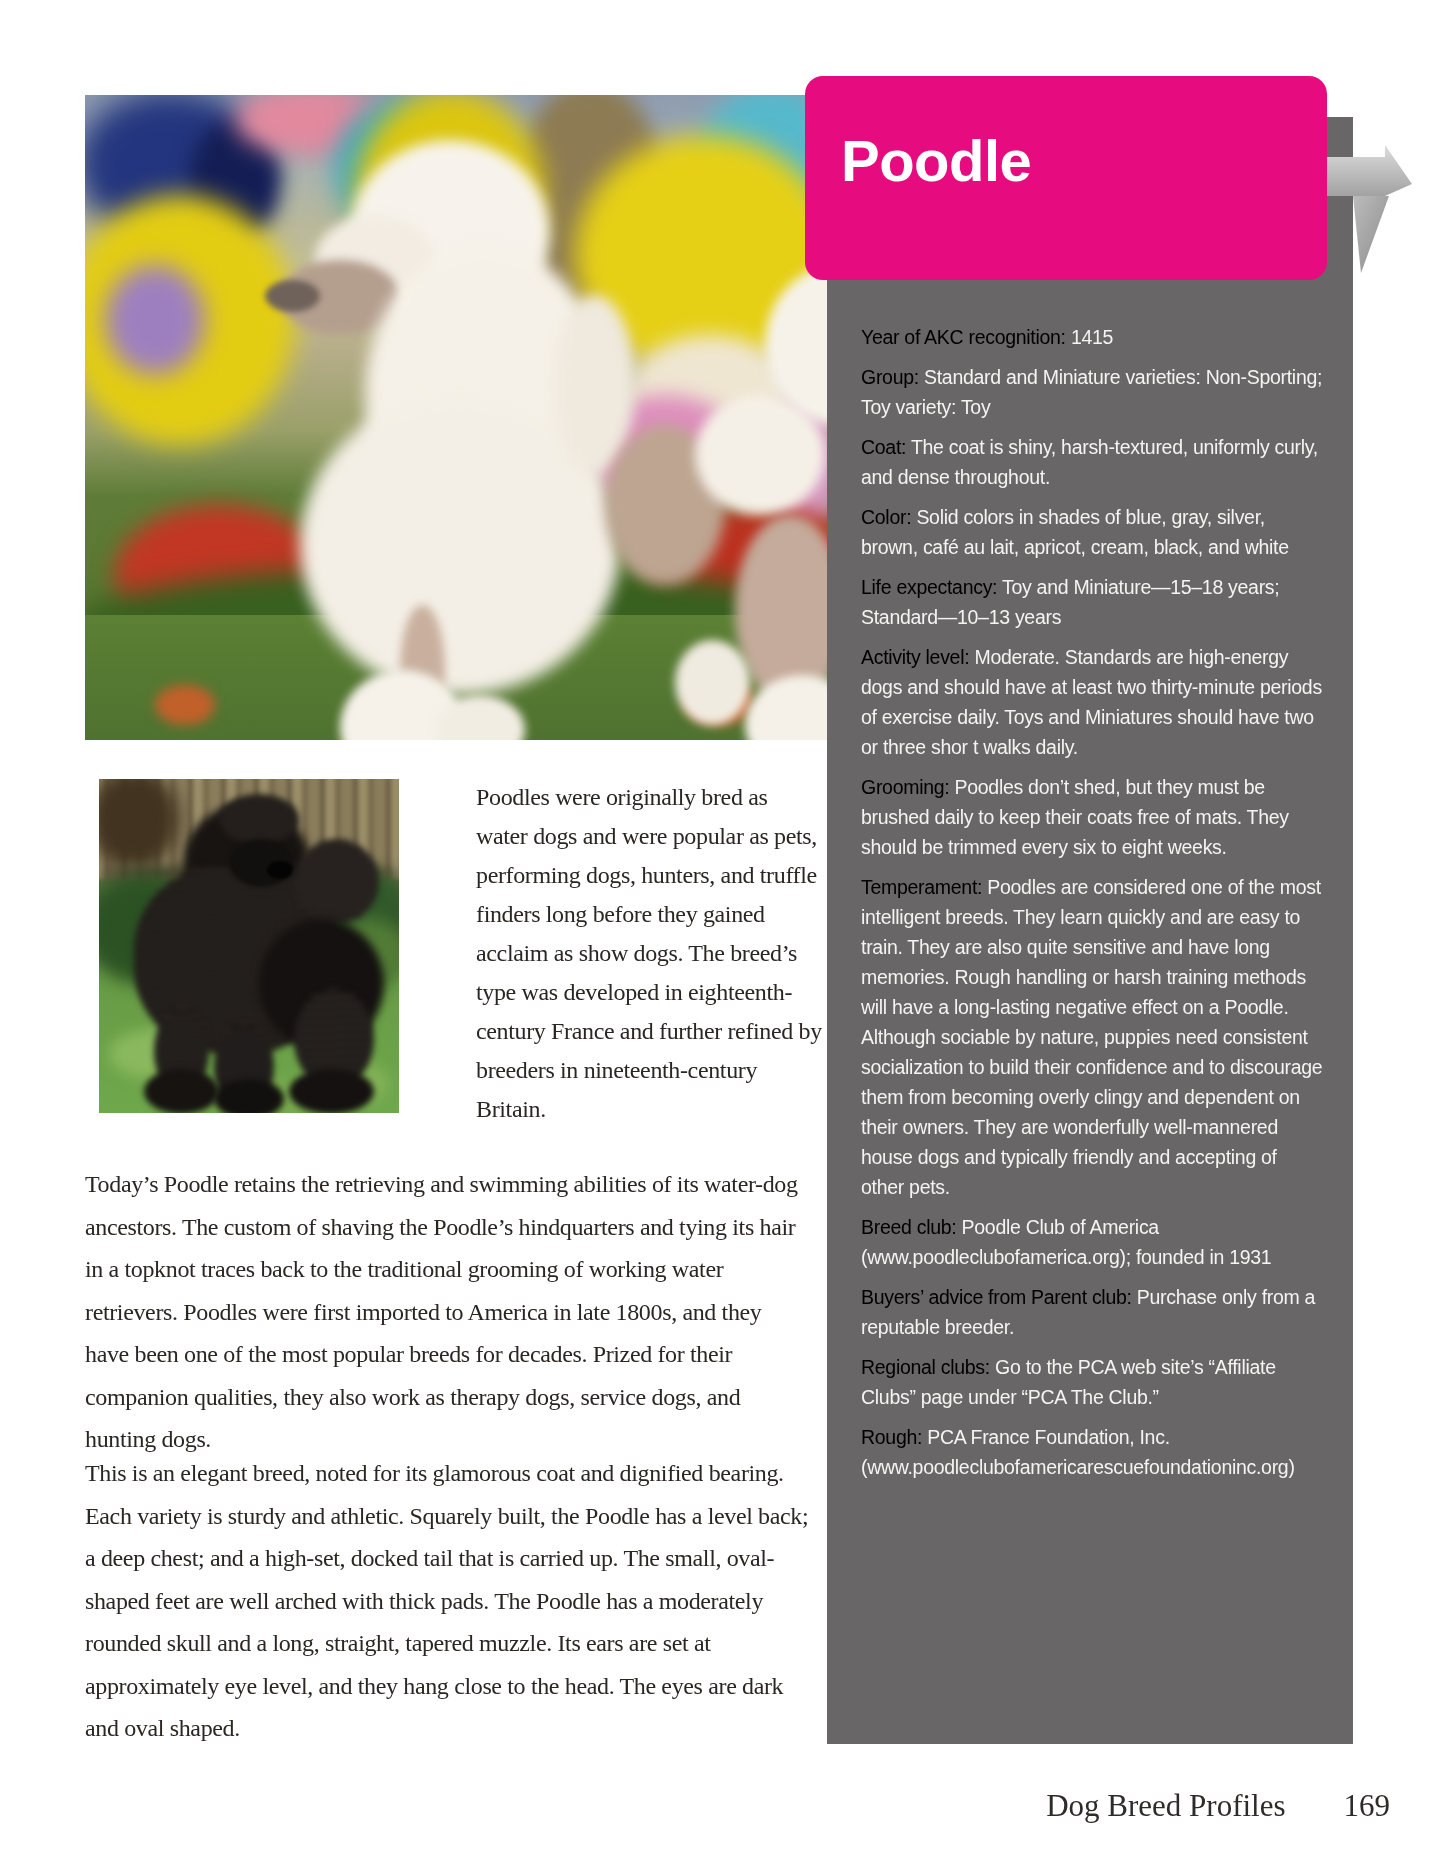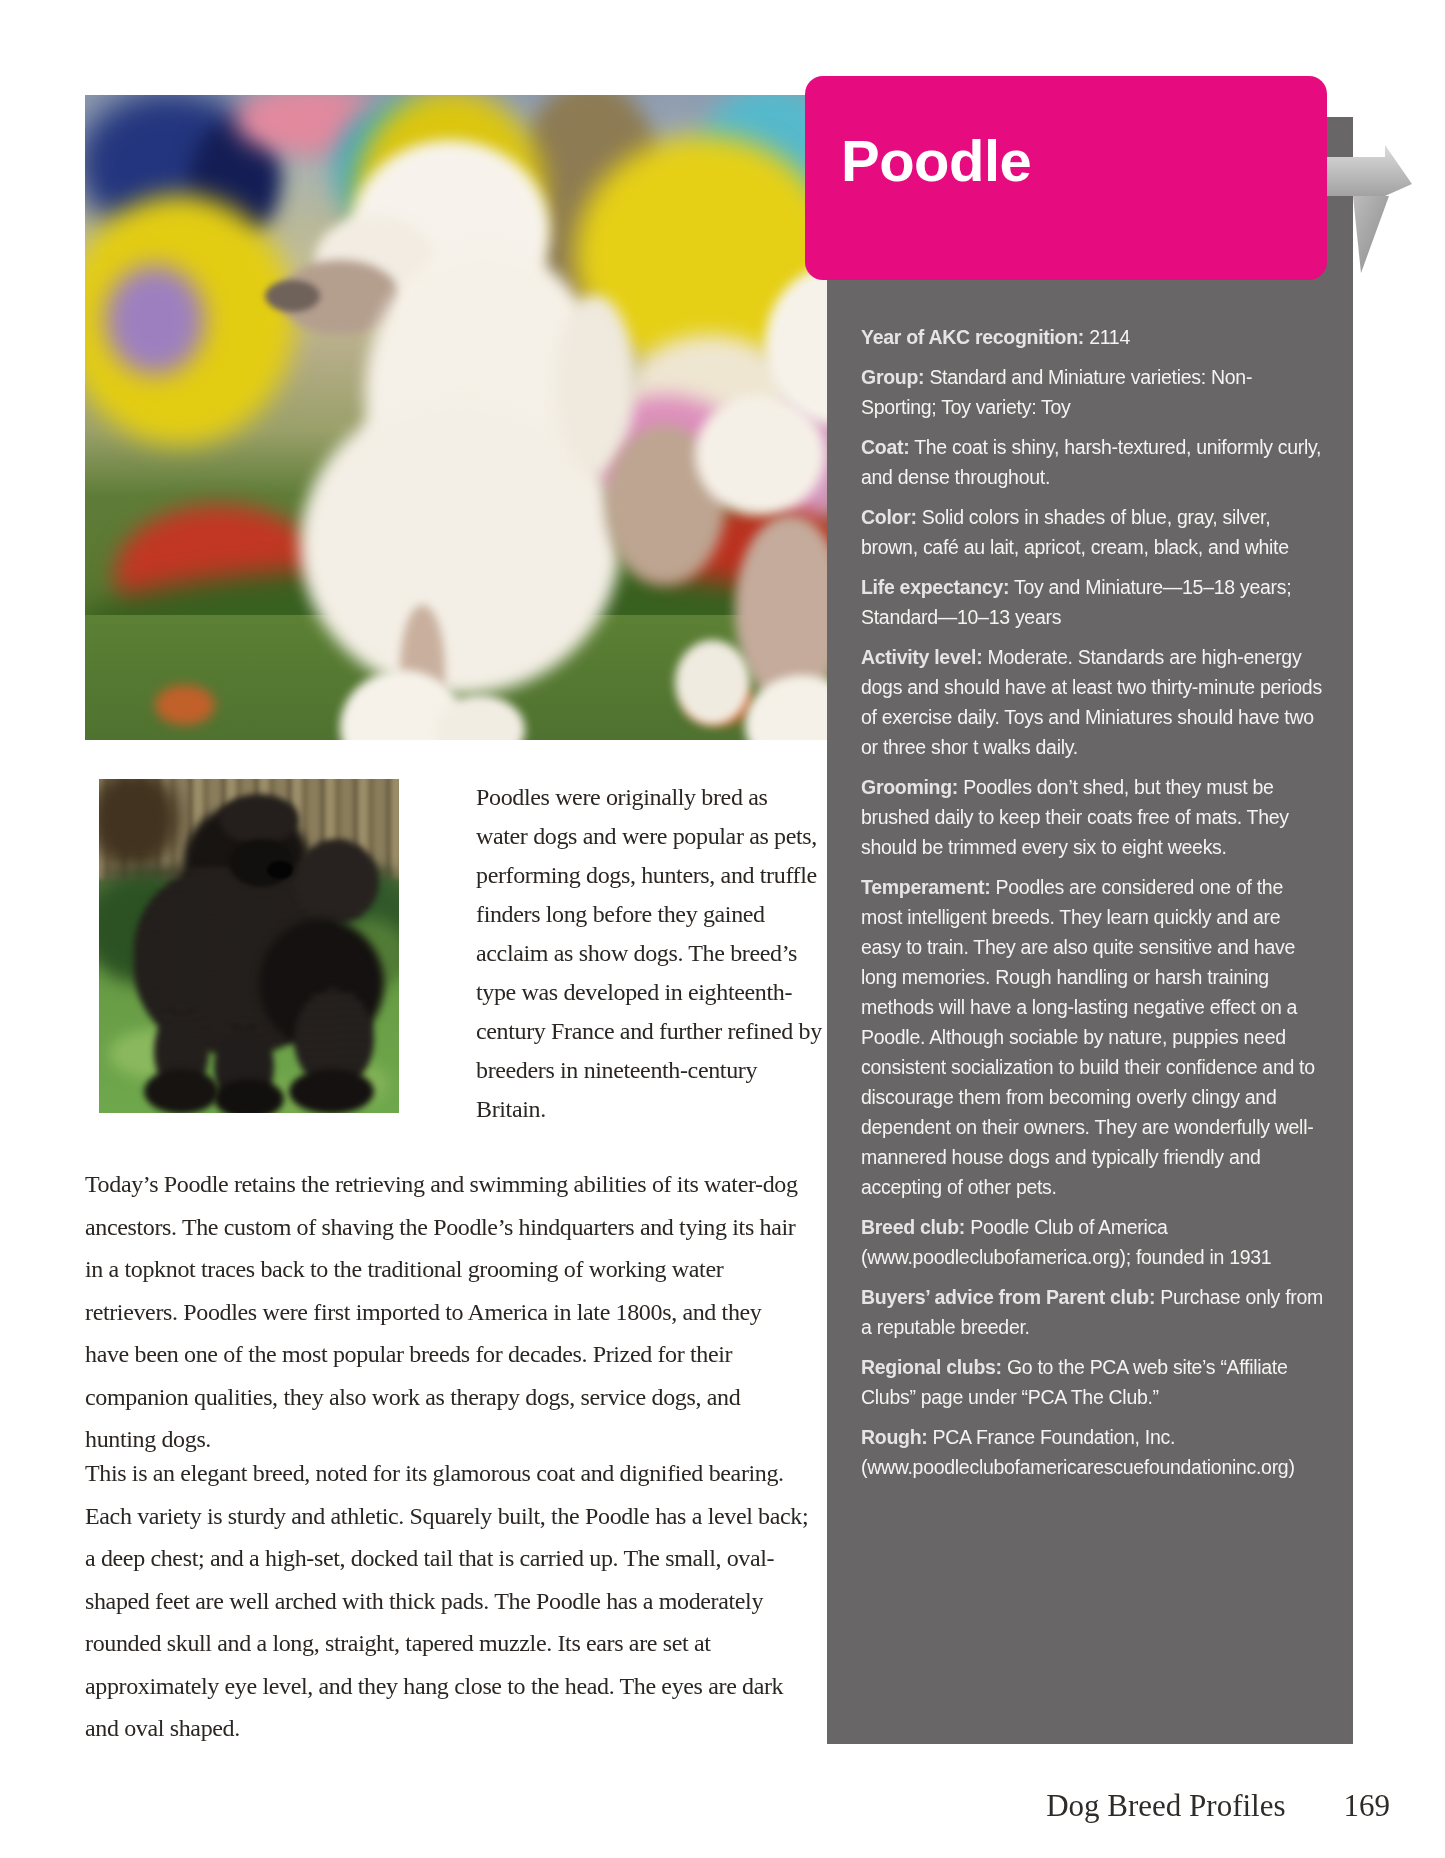--- a/index.html
+++ b/index.html
@@ -13,21 +13,21 @@
   .photo2{position:absolute;left:99px;top:779px;width:300px;height:334px;overflow:hidden;
         background:linear-gradient(180deg,#8a7d5c 0px,#7d7156 70px,#55703c 100px,#4e6c38 150px,#679a44 190px,#6fa84c 100%);}
   .fencetex{position:absolute;left:-5px;top:-5px;width:310px;height:105px;filter:blur(2px);
         background:repeating-linear-gradient(90deg,#9a8d68 0 10px,#776b4c 10px 16px,#8a7d5c 16px 28px,#6a5f44 28px 33px);}
   .cords{background-image:repeating-linear-gradient(178deg,rgba(95,86,78,.5) 0 3px,rgba(0,0,0,0) 3px 8px);}
   
   .gray-panel{position:absolute;left:827px;top:117px;width:526px;height:1627px;background:#686667;}
   .sidebar-content{position:absolute;left:34px;top:205px;width:462px;color:#f5f4f2;
         font-family:"Liberation Sans",sans-serif;font-size:19.5px;line-height:30px;letter-spacing:-0.015em;}
   .entry{margin:0 0 10px 0;}
-  .entry b{font-weight:bold;color:#e5e5e5;}
+  .entry b{font-weight:normal;color:#000000;}
   .pink-box{position:absolute;left:805px;top:76px;width:522px;height:204px;background:#e60c80;border-radius:18px;}
   .pink-title{position:absolute;left:36px;top:56px;color:#ffffff;font-family:"Liberation Sans",sans-serif;
         font-weight:bold;font-size:58px;line-height:1;letter-spacing:-0.5px;}
   .ribbon{position:absolute;left:1327px;top:140px;width:92px;height:140px;}
   
   .serif{position:absolute;color:#2b2622;font-family:"Liberation Serif",serif;font-size:24px;letter-spacing:-0.015em;}
   .block-a{left:432px;top:778px;width:348px;line-height:39px;margin-left:44px;}
   .block-b{left:85px;top:1163px;width:725px;line-height:42.5px;}
   .block-c{left:85px;top:1452px;width:725px;line-height:42.5px;}
   .footer{position:absolute;top:1788px;right:55px;display:flex;gap:58px;align-items:baseline;
@@ -74,21 +74,21 @@
     <i class="b" style="left:650px;top:420px;width:110px;height:190px;background:#c4ab9b;filter:blur(6px)"></i>
     <i class="b" style="left:315px;top:510px;width:45px;height:130px;background:#c9b09e;filter:blur(5px)"></i>
     <i class="b" style="left:255px;top:575px;width:125px;height:115px;background:#f6f2ea;filter:blur(5px)"></i>
     <i class="b" style="left:350px;top:600px;width:90px;height:70px;background:#f2ede3;filter:blur(5px)"></i>
     <i class="b" style="left:660px;top:580px;width:115px;height:100px;background:#f5f1e8;filter:blur(5px)"></i>
     <i class="b" style="left:590px;top:545px;width:75px;height:85px;background:#f0ebe0;filter:blur(5px)"></i>
   </div>
 
   <div class="gray-panel">
     <div class="sidebar-content">
-      <p class="entry"><b>Year of AKC recognition:</b> <span>2114</span></p>
+      <p class="entry"><b>Year of AKC recognition:</b> <span>1415</span></p>
       <p class="entry"><b>Group:</b> <span>Standard and Miniature varieties: Non-Sporting; Toy variety: Toy</span></p>
       <p class="entry"><b>Coat:</b> <span>The coat is shiny, harsh-textured, uniformly curly, and dense throughout.</span></p>
       <p class="entry"><b>Color:</b> <span>Solid colors in shades of blue, gray, silver, brown, café au lait, apricot, cream, black, and white</span></p>
       <p class="entry"><b>Life expectancy:</b> <span>Toy and Miniature—15–18 years; Standard—10–13 years</span></p>
       <p class="entry"><b>Activity level:</b> <span>Moderate. Standards are high-energy dogs and should have at least two thirty-minute periods of exercise daily. Toys and Miniatures should have two or three shor t walks daily.</span></p>
       <p class="entry"><b>Grooming:</b> <span>Poodles don’t shed, but they must be brushed daily to keep their coats free of mats. They should be trimmed every six to eight weeks.</span></p>
       <p class="entry"><b>Temperament:</b> <span>Poodles are considered one of the most intelligent breeds. They learn quickly and are easy to train. They are also quite sensitive and have long memories. Rough handling or harsh training methods will have a long-lasting negative effect on a Poodle. Although sociable by nature, puppies need consistent socialization to build their confidence and to discourage them from becoming overly clingy and dependent on their owners. They are wonderfully well-mannered house dogs and typically friendly and accepting of other pets.</span></p>
       <p class="entry"><b>Breed club:</b> <span>Poodle Club of America (www.poodleclubofamerica.org); founded in 1931</span></p>
       <p class="entry"><b>Buyers’ advice from Parent club:</b> <span>Purchase only from a reputable breeder.</span></p>
       <p class="entry"><b>Regional clubs:</b> <span>Go to the PCA web site’s “Affiliate Clubs” page under “PCA The Club.”</span></p>

